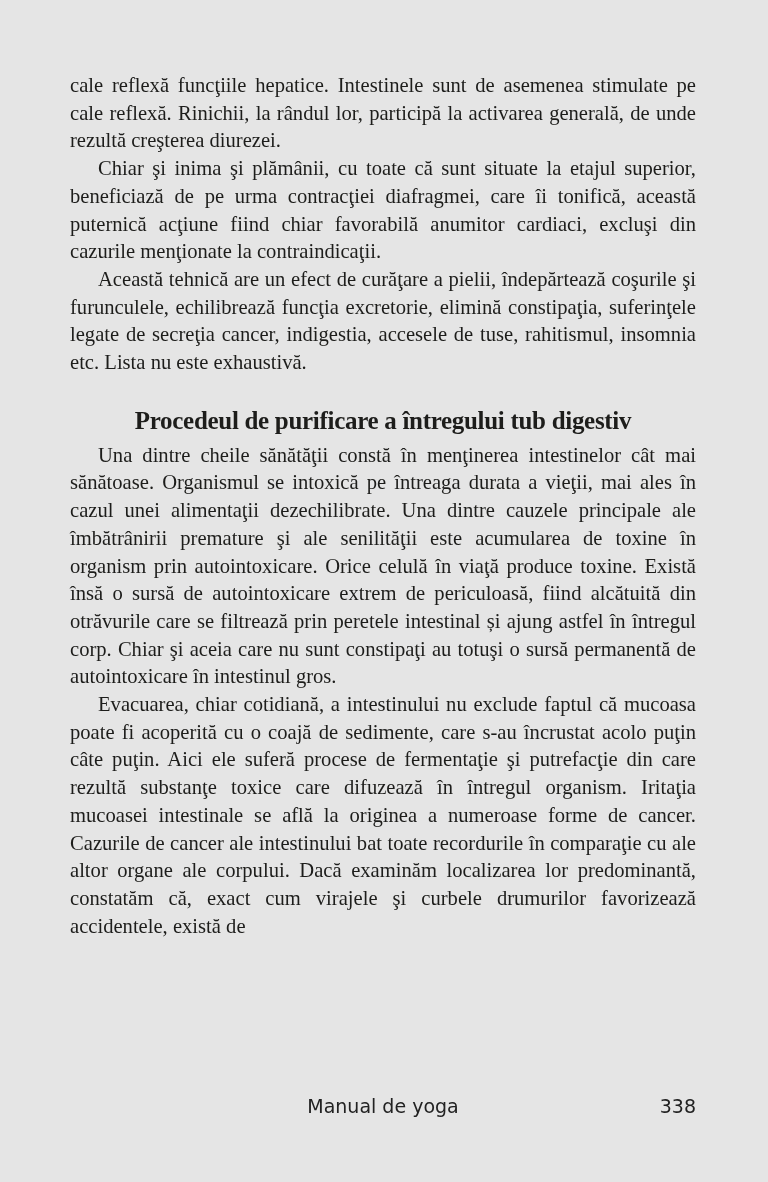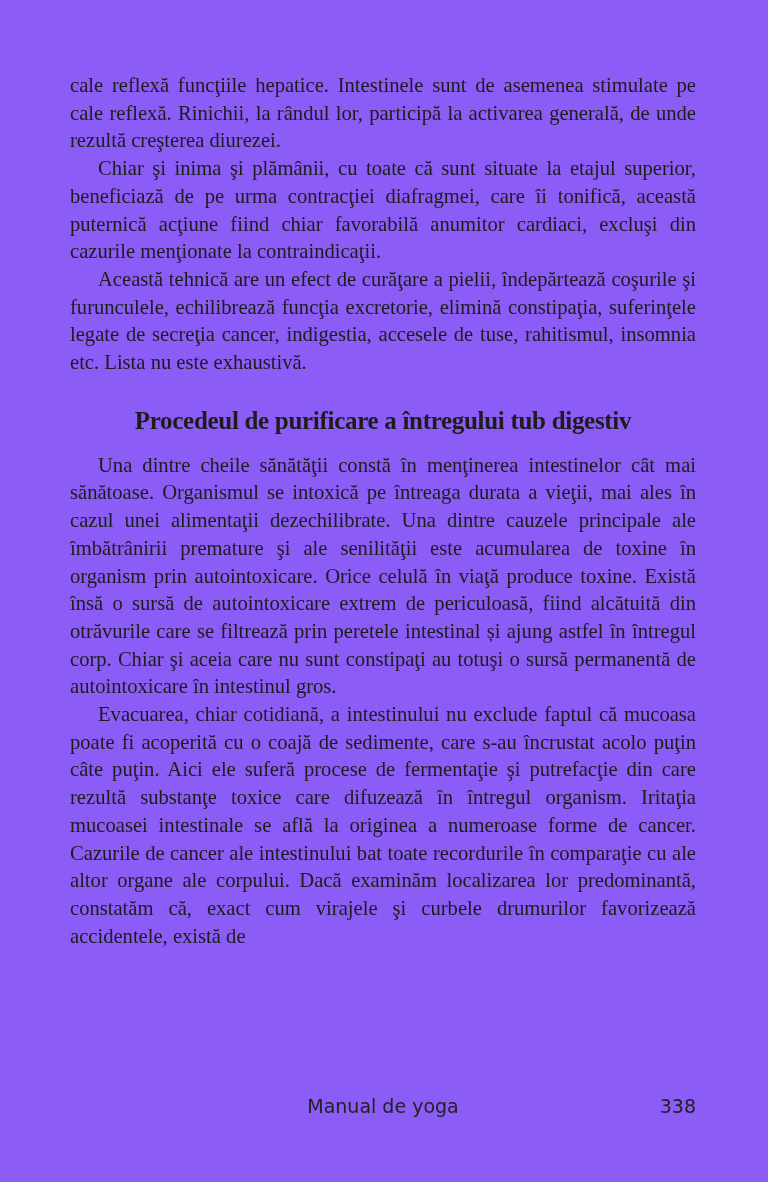--- a/index.html
+++ b/index.html
@@ -4,21 +4,21 @@
 <style>
   html, body {
     margin: 0;
     padding: 0;
     background: #ffffff;
   }
   .page {
     position: relative;
     width: 768px;
     height: 1182px;
-    background: #8b5cf6;
+    background: #e5e5e5;
     overflow: hidden;
     font-family: "Liberation Serif", serif;
     color: #1d1d1b;
   }
   .text-block {
     position: absolute;
     left: 70px;
     top: 72px;
     width: 626px;
     font-size: 20.6px;
@@ -27,21 +27,21 @@
   }
   .text-block p {
     margin: 0;
     padding: 0;
     text-indent: 28px;
   }
   .text-block p.no-indent {
     text-indent: 0;
   }
   .section-heading {
-    margin: 27px 0 15px 0;
+    margin: 27px 0 5px 0;
     text-align: center;
     font-weight: bold;
     font-size: 25px;
     line-height: 33px;
   }
   .section-heading .heading-title {
     white-space: nowrap;
     letter-spacing: -0.3px;
   }
   .section-heading .heading-subtitle {

